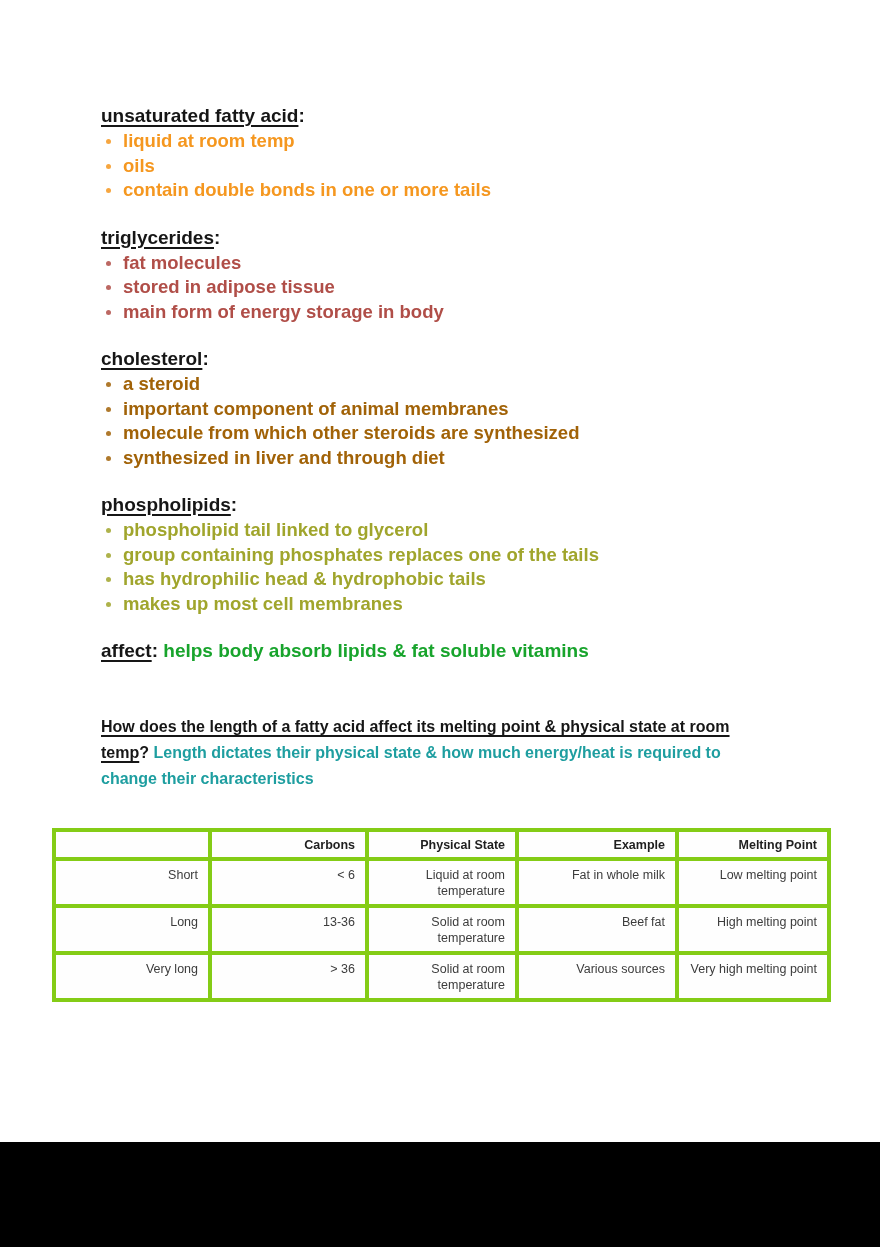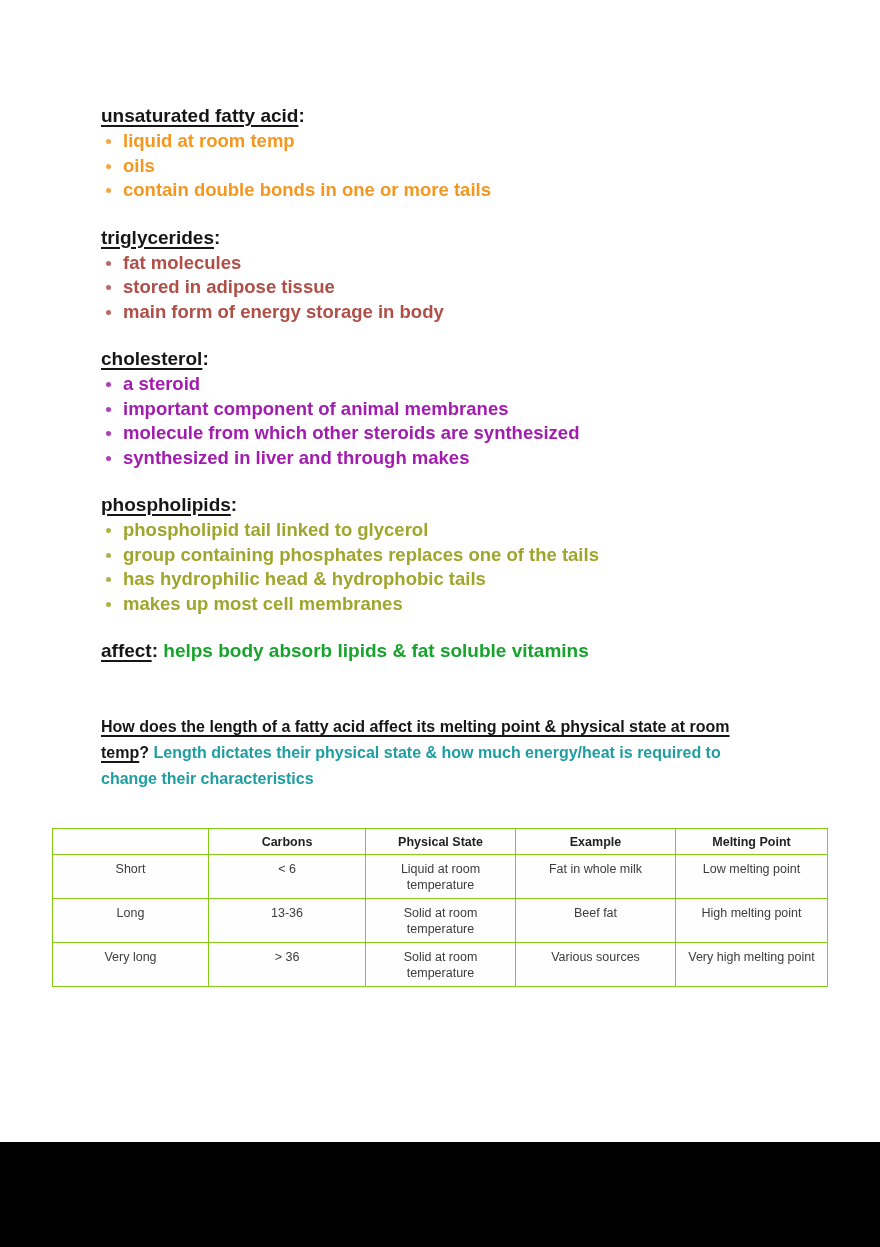--- a/index.html
+++ b/index.html
@@ -63,24 +63,24 @@
     text-underline-offset: 3px;
   }
   table.notes-table {
     border-collapse: collapse;
     margin-left: -49px;
     table-layout: fixed;
     width: 775px;
     background: #fefefe;
   }
   table.notes-table th, table.notes-table td {
-    border: 1px solid #84cc16;
+    border: 4px solid #84cc16;
     font-size: 12.5px;
     line-height: 16px;
-    text-align: center;
+    text-align: right;
     vertical-align: top;
     padding: 6px 10px 5px 10px;
     color: #3c3c3c;
     font-weight: 400;
     overflow: hidden;
   }
   table.notes-table th {
     color: #1f1f1f;
     font-weight: 700;
     padding-top: 5px;
@@ -131,36 +131,36 @@
         </div>
       <div class="bullet-item">
           <span class="dot"></span>
           <span>main form of energy storage in body</span>
         </div>
     </div>
   </div>
 
   <div class="section">
     <div class="heading-line"><span class="term">cholesterol</span><span>:</span></div>
-    <div class="bullets" style="color: #a21caf;">
+    <div class="bullets" style="color: #a16207;">
       <div class="bullet-item">
           <span class="dot"></span>
           <span>a steroid</span>
         </div>
       <div class="bullet-item">
           <span class="dot"></span>
           <span>important component of animal membranes</span>
         </div>
       <div class="bullet-item">
           <span class="dot"></span>
           <span>molecule from which other steroids are synthesized</span>
         </div>
       <div class="bullet-item">
           <span class="dot"></span>
-          <span>synthesized in liver and through makes</span>
+          <span>synthesized in liver and through diet</span>
         </div>
     </div>
   </div>
 
   <div class="section">
     <div class="heading-line"><span class="term">phospholipids</span><span>:</span></div>
     <div class="bullets" style="color: rgb(160, 165, 44);">
       <div class="bullet-item">
           <span class="dot"></span>
           <span>phospholipid tail linked to glycerol</span>

